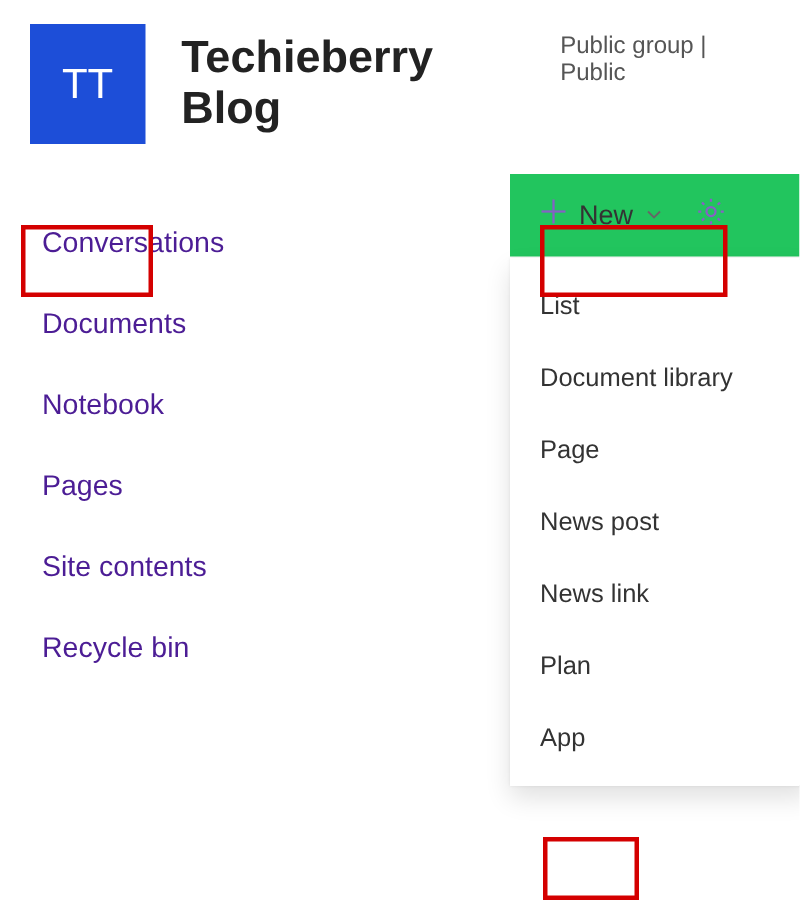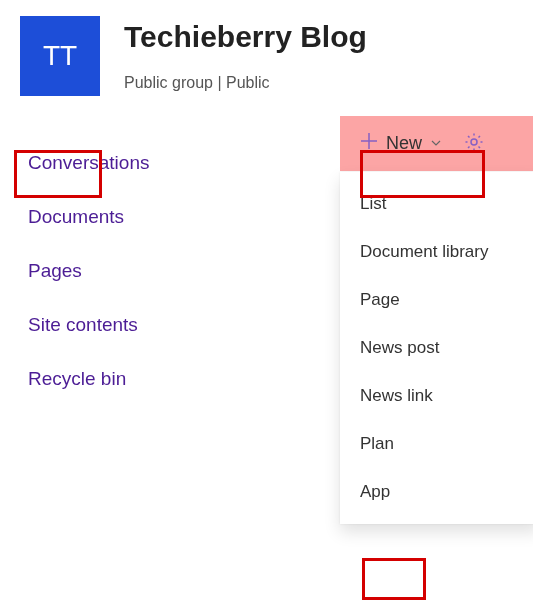--- a/index.html
+++ b/index.html
@@ -23,21 +23,21 @@
       background: #1d4ed8;
       display: flex;
       align-items: center;
       justify-content: center;
       color: #ffffff;
       font-size: 28px;
       font-weight: 400;
     }
     .site-info {
       display: flex;
-      flex-direction: column;
+      flex-direction: row;
       gap: 20px;
     }
     .site-title {
       font-size: 30px;
       font-weight: 600;
       color: #222222;
     }
     .site-subtitle {
       font-size: 16px;
       color: #555555;
@@ -69,21 +69,21 @@
       font-size: 19px;
       color: #4c1d95;
       cursor: pointer;
     }
     .rightpanel {
       flex: 1;
       position: relative;
       padding: 0;
     }
     .cmdbar {
-      background: #fca5a5;
+      background: #22c55e;
       padding: 10px 10px;
       display: flex;
       align-items: center;
       gap: 8px;
     }
     .new-button {
       display: inline-flex;
       align-items: center;
       gap: 8px;
       padding: 6px 10px;
@@ -161,20 +161,21 @@
     <div class="site-title">Techieberry Blog</div>
     <div class="site-subtitle">Public group | Public</div>
   </div>
 </div>
 
 <div class="content">
   <div class="sidebar">
     <div class="nav-list">
       <div class="nav-item">Conversations</div>
       <div class="nav-item">Documents</div>
+      <div class="nav-item">Notebook</div>
       <div class="nav-item">Pages</div>
       <div class="nav-item">Site contents</div>
       <div class="nav-item">Recycle bin</div>
     </div>
   </div>
 
   <div class="rightpanel">
     <div class="cmdbar">
       <div class="new-button">
         <span class="plus">

